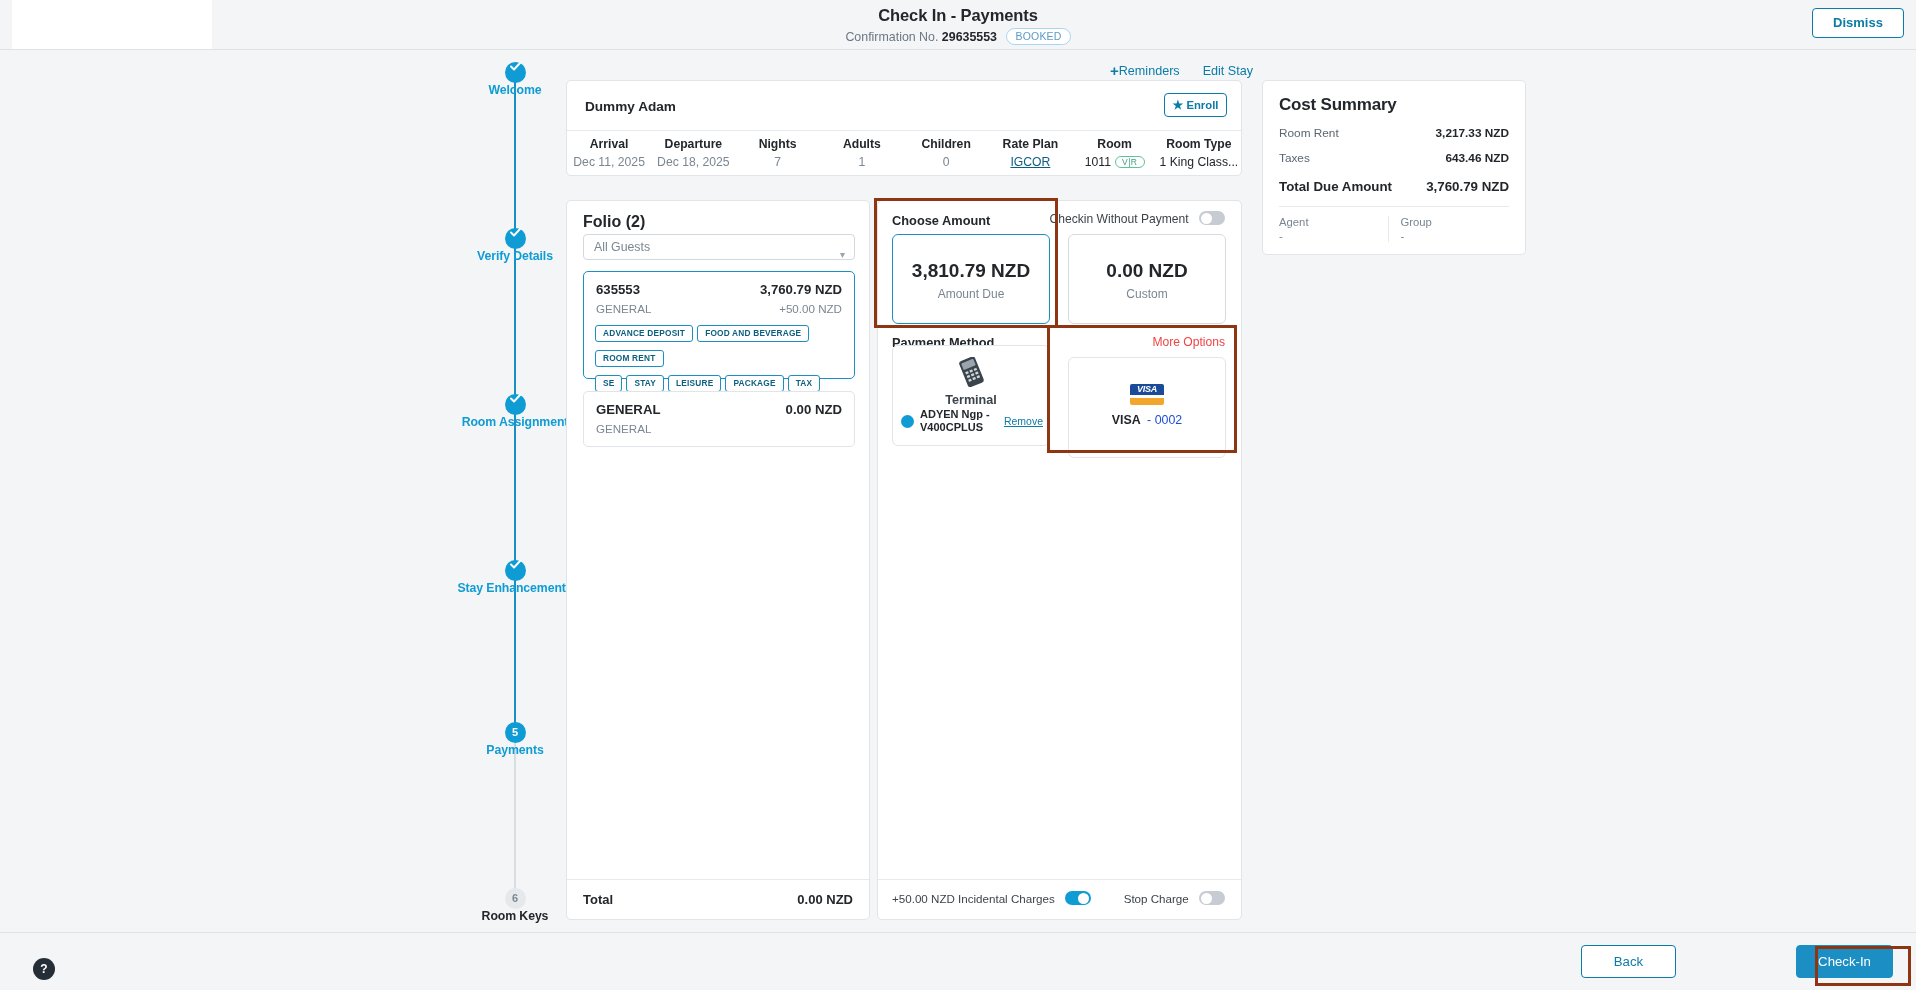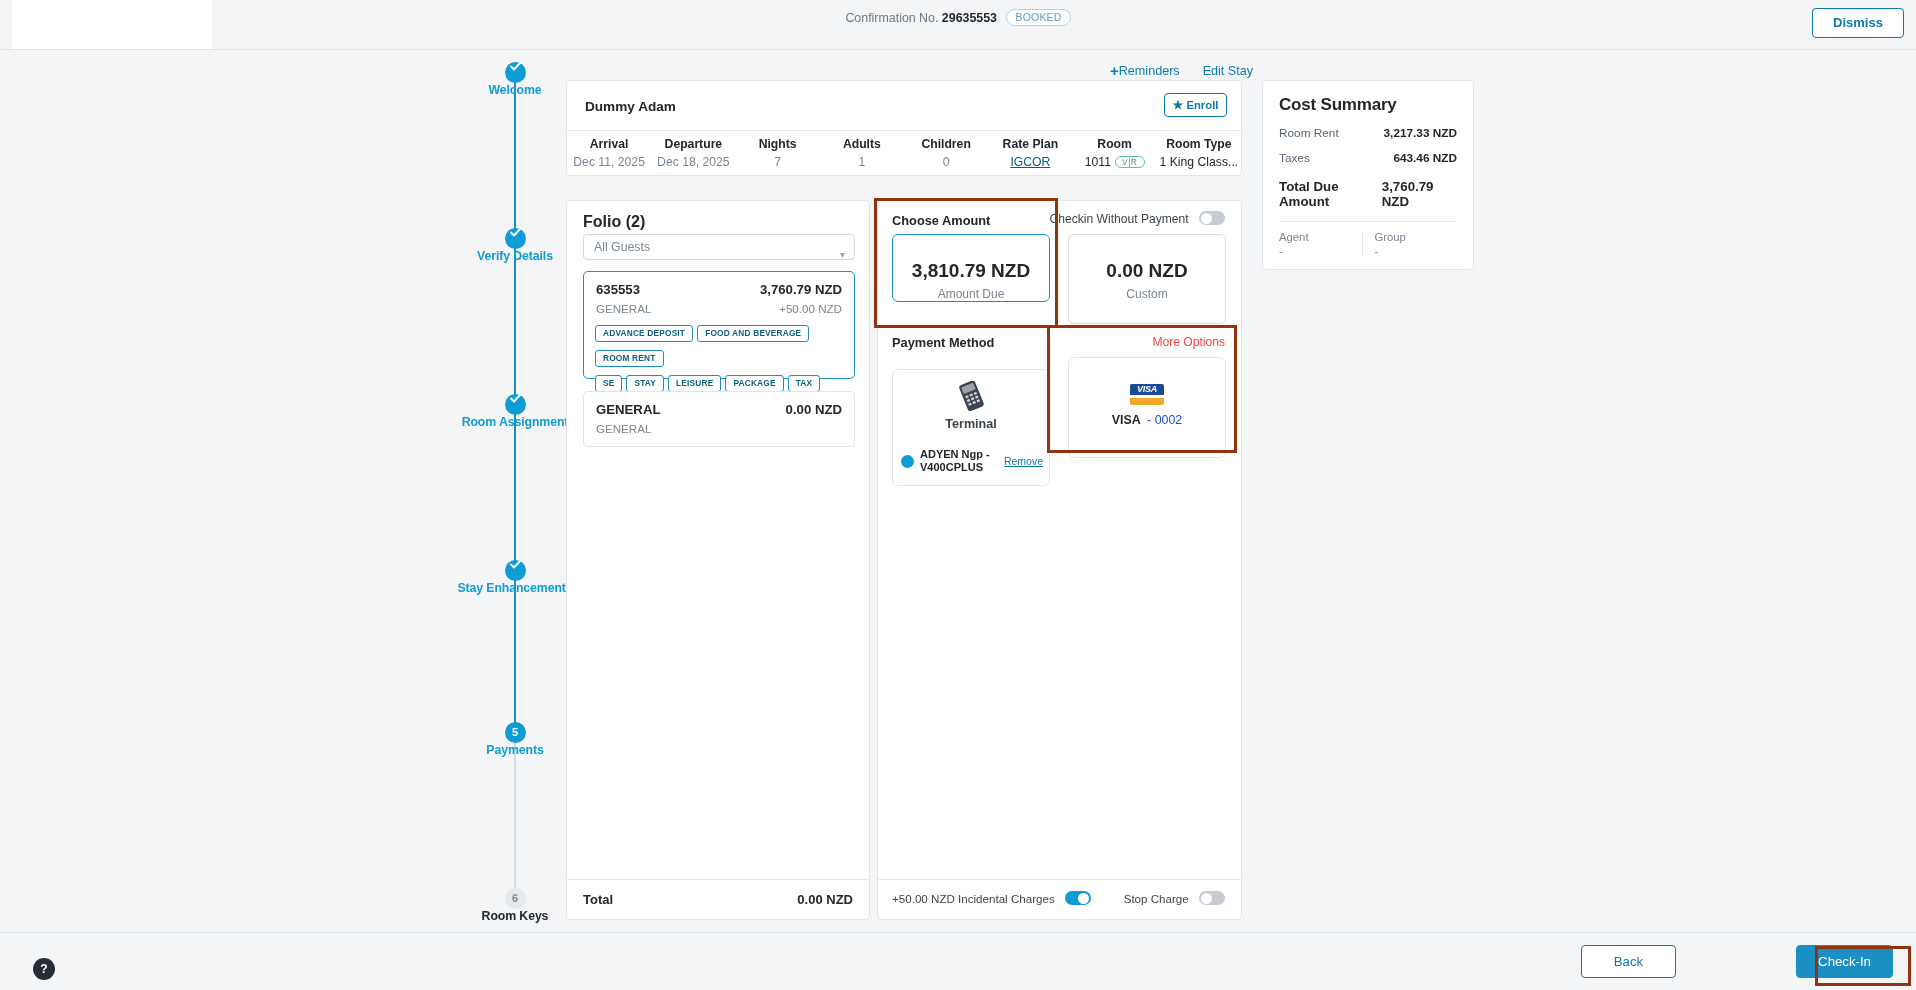--- a/index.html
+++ b/index.html
@@ -149,21 +149,21 @@
   .check-dot { width:13px; height:13px; border-radius:50%; background:#0f9cd4; }
 
   .visa-logo { width:34px; height:21px; border-radius:2px; overflow:hidden; background:#fff; }
   .visa-logo .vtop { height:11px; background:#1a4b99; color:#fff; font-size:9px; font-weight:bold; font-style:italic; text-align:center; line-height:11px; letter-spacing:-.3px;}
   .visa-logo .vbot { height:7px; background:#f2a62c; }
   .visa-logo .vmid { height:3px; background:#fff; }
 
   .pay-bottom-bar { position:absolute; left:0; bottom:0; width:100%; height:40px; border-top:1px solid #e6eaee; }
 
   
-  .cost-card { position:absolute; left:1262px; top:80px; width:212px; padding:14px 16px 12px; }
+  .cost-card { position:absolute; left:1262px; top:80px; width:264px; padding:14px 16px 12px; }
   .cost-title { font-size:17px; font-weight:bold; letter-spacing:-.2px; }
   .cost-row { display:flex; justify-content:space-between; margin-top:11px; font-size:11.8px; }
   .cost-row .k { color:#5a6670; }
   .cost-row .v { color:#23272b; font-weight:600; }
   .cost-total { display:flex; justify-content:space-between; margin-top:14px; font-size:13.3px; font-weight:bold; }
   .cost-hr { margin-top:12px; height:1px; background:#e6eaee; }
   .cost-foot { display:flex; margin-top:9px; }
   .cost-foot .col { flex:1; }
   .cost-foot .col.second { border-left:1px solid #e6eaee; padding-left:12px; }
   .cost-foot .ck { font-size:11.3px; color:#7a8691; }
@@ -191,20 +191,21 @@
   .anno { position:absolute; border:3px solid #8f3512; pointer-events:none; z-index:40; }
 </style>
 </head>
 <body>
 
 <div class="app">
 
   <div class="topbar">
     <div class="topbar-whitebox"></div>
     <div class="title-wrap">
+      <div class="title">Check In - Payments</div>
       <div class="subtitle">
         <span>Confirmation No.</span>
         <b>29635553</b>
         <span class="booked-pill">BOOKED</span>
       </div>
     </div>
     <div class="dismiss-btn">Dismiss</div>
   </div>
 
   <div class="stepper">
@@ -338,33 +339,33 @@
   </div>
 
   <div class="card pay-card">
 
     <div style="position:absolute;left:14px;top:12px;" class="sec-label">Choose Amount</div>
     <div style="position:absolute;right:16px;top:10px;font-size:12.1px;color:#3b444c;">
       <span>Checkin Without Payment</span>
       <span class="toggle off" style="margin-left:7px;"><span class="knob"></span></span>
     </div>
 
-    <div class="amt-box active" style="position:absolute;left:14px;top:33px;width:158px;height:68px;padding-top:25px;">
+    <div class="amt-box active" style="position:absolute;left:14px;top:33px;width:158px;height:90px;padding-top:25px;">
       <div class="amt-big">3,810.79 NZD</div>
       <div class="amt-sub">Amount Due</div>
     </div>
     <div class="amt-box" style="position:absolute;left:190px;top:33px;width:158px;height:90px;padding-top:25px;">
       <div class="amt-big">0.00 NZD</div>
       <div class="amt-sub">Custom</div>
     </div>
 
     <div style="position:absolute;left:14px;top:134px;" class="sec-label">Payment Method</div>
     <div style="position:absolute;right:16px;top:134px;font-size:12.1px;color:#ef4444;cursor:pointer;">More Options</div>
 
-    <div class="pm-box" style="position:absolute;left:14px;top:168px;width:158px;height:117px;">
+    <div class="pm-box" style="position:absolute;left:14px;top:144px;width:158px;height:101px;">
       <div style="margin-top:11px;text-align:center;">
         <svg width="34" height="30" viewBox="0 0 34 30">
           <g transform="rotate(-22 17 15)">
             <rect x="9" y="1" width="17" height="28" rx="3" fill="#3b444c"></rect>
             <rect x="11" y="3.5" width="13" height="7" rx="1" fill="#9aa4ae"></rect>
             <g fill="#cfd5da">
               <rect x="11.5" y="13" width="3" height="2.4" rx=".5"></rect>
                 <rect x="16" y="13" width="3" height="2.4" rx=".5"></rect>
                 <rect x="20.5" y="13" width="3" height="2.4" rx=".5"></rect>
               <rect x="11.5" y="17" width="3" height="2.4" rx=".5"></rect>

